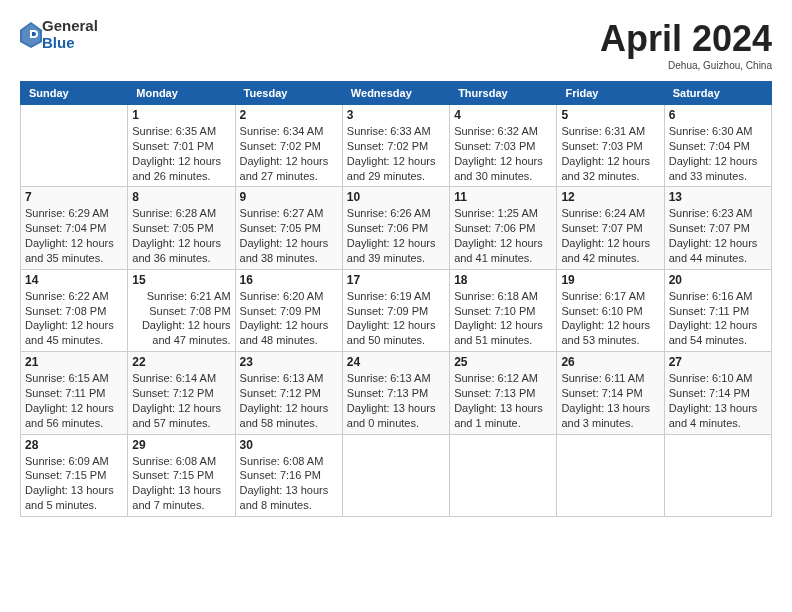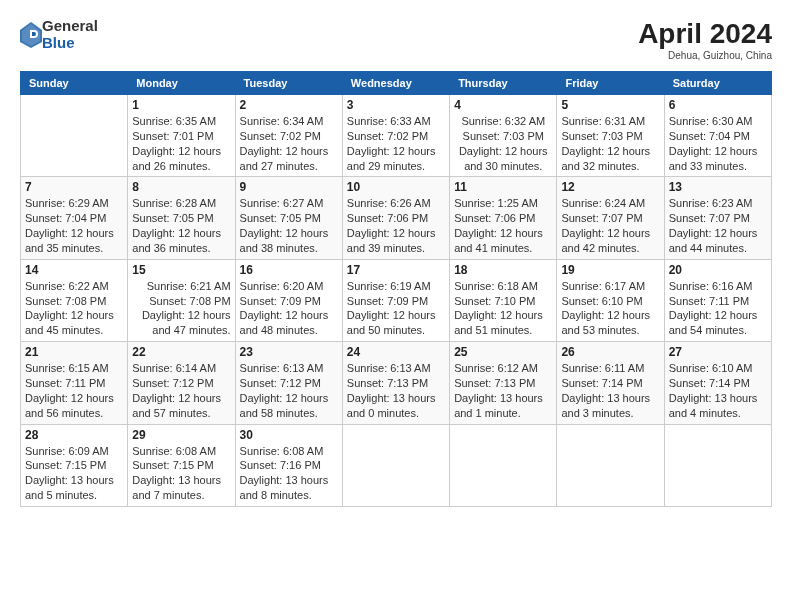--- a/index.html
+++ b/index.html
@@ -38,21 +38,21 @@
     }
     .logo-blue {
       font-size: 15px;
       font-weight: bold;
       color: #1a5fa8;
     }
     .title-block {
       text-align: right;
     }
     .main-title {
-      font-size: 28px;
+      font-size: 36px;
       font-weight: bold;
       color: #222;
     }
     .subtitle {
       font-size: 10px;
       color: #444;
     }
     table {
       width: 100%;
       border-collapse: collapse;
@@ -151,21 +151,21 @@
           </td>
           <td>
             <span class="day-number">3</span>
             <div class="day-info" style="white-space: pre-line;">Sunrise: 6:33 AM
 Sunset: 7:02 PM
 Daylight: 12 hours
 and 29 minutes.</div>
           </td>
           <td>
             <span class="day-number">4</span>
-            <div class="day-info" style="white-space: pre-line; text-align: center;">Sunrise: 6:32 AM
+            <div class="day-info" style="white-space: pre-line;">Sunrise: 6:32 AM
 Sunset: 7:03 PM
 Daylight: 12 hours
 and 30 minutes.</div>
           </td>
           <td>
             <span class="day-number">5</span>
             <div class="day-info" style="white-space: pre-line;">Sunrise: 6:31 AM
 Sunset: 7:03 PM
 Daylight: 12 hours
 and 32 minutes.</div>

